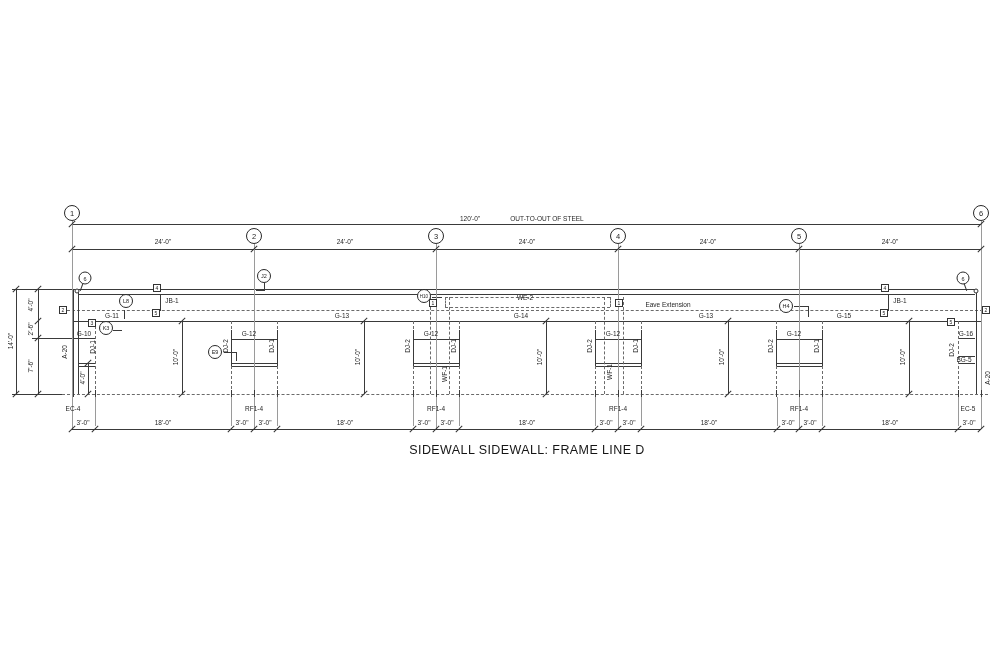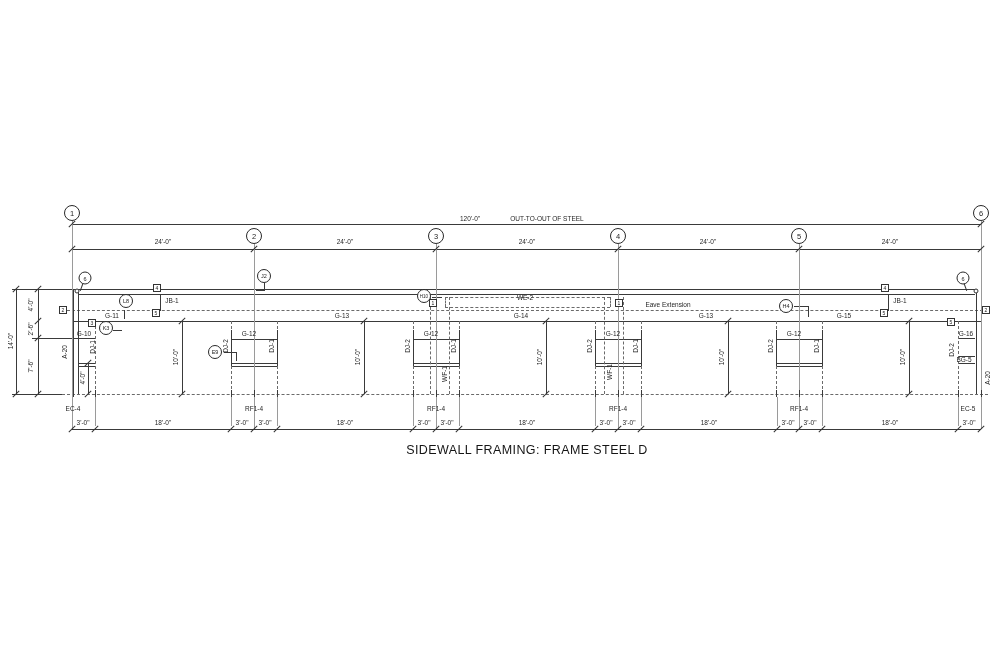--- a/index.html
+++ b/index.html
@@ -273,14 +273,14 @@
       <div class="sq" style="left: 986px; top: 310px;">2</div>
       <div class="sq" style="left: 92px; top: 323px;">3</div>
       <div class="sq" style="left: 157px; top: 288px;">4</div>
       <div class="sq" style="left: 156px; top: 313px;">5</div>
       <div class="sq" style="left: 885px; top: 288px;">4</div>
       <div class="sq" style="left: 884px; top: 313px;">5</div>
       <div class="sq" style="left: 433px; top: 303px;">1</div>
       <div class="sq" style="left: 619px; top: 303px;">1</div>
       <div class="sq" style="left: 951px; top: 322px;">5</div>
     </div>
-  <div class="title">SIDEWALL FRAMING: FRAME STEEL D</div>
+  <div class="title">SIDEWALL SIDEWALL: FRAME LINE D</div>
 </div>
 
 </body></html>

